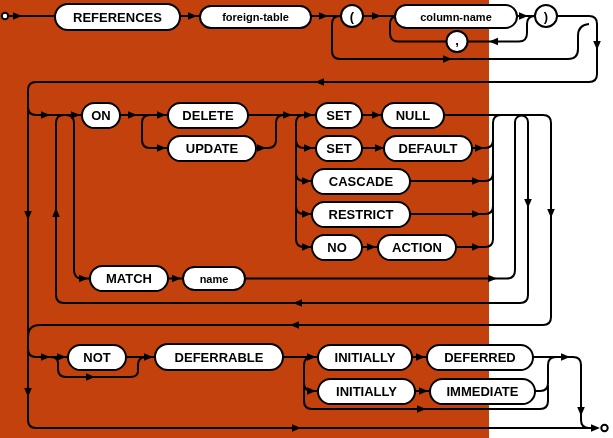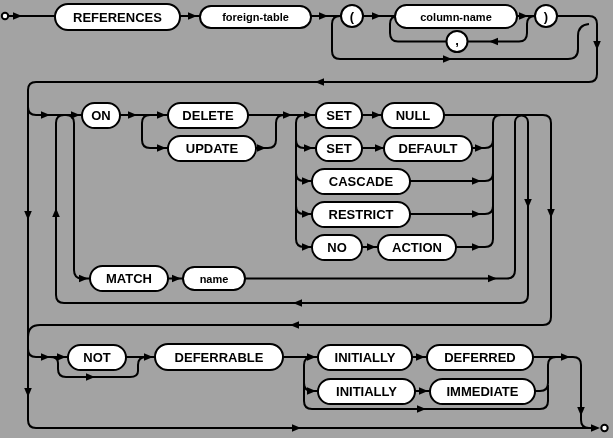--- a/index.html
+++ b/index.html
@@ -1,23 +1,23 @@
 <!DOCTYPE html>
 <html><head>
 <meta charset="utf-8">
 <style>
   html, body {
     margin: 0;
     padding: 0;
     background: #ffffff;
   }
   .diagram-wrap {
-    width: 613px;
+    width: 489px;
     height: 438px;
-    background: #a3a3a3;
+    background: #c2410c;
     position: relative;
   }
   svg {
     display: block;
     font-family: "Liberation Sans", "DejaVu Sans", sans-serif;
   }
   .rail {
     fill: none;
     stroke: #000000;
     stroke-width: 2;

